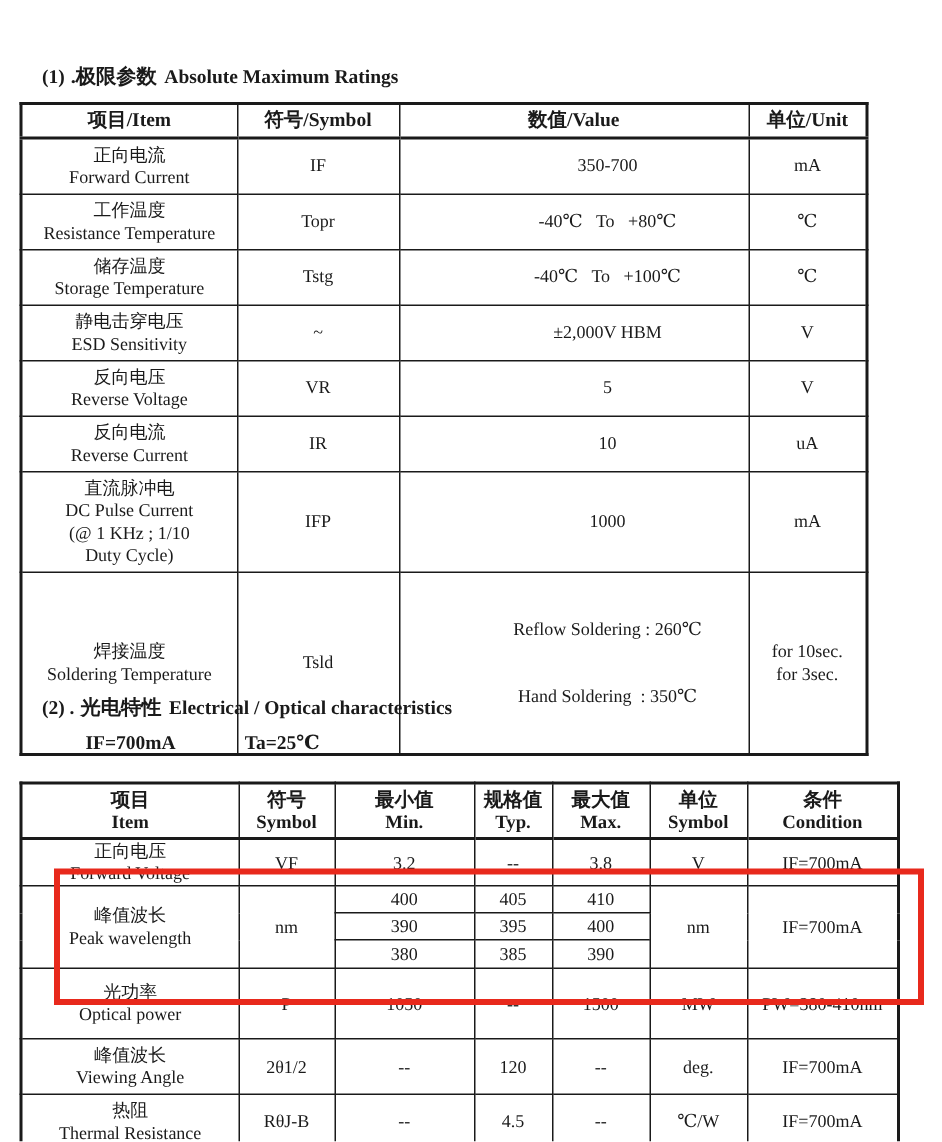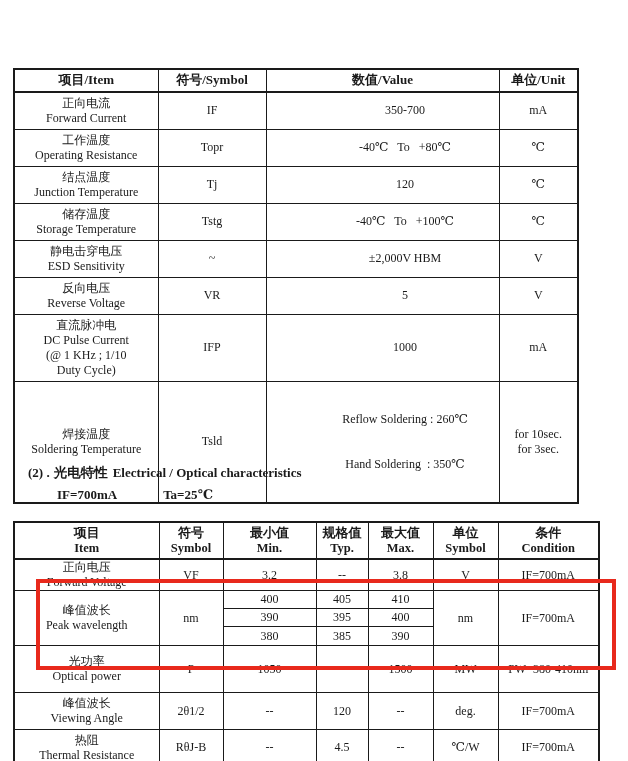--- a/index.html
+++ b/index.html
@@ -59,20 +59,23 @@
     position:absolute; left:36px; top:579px; width:580px; height:91px;
     border:4px solid #e8291c; pointer-events:none;
   }
 </style>
 </head>
 <body>
 
 <div class="page">
 
 
+  <div class="sec-heading" id="sec1-heading">
+    <span class="num">(1)</span><span class="zh" style="display:inline">.极限参数</span><span class="en" style="display:inline">Absolute Maximum Ratings</span>
+  </div>
 
   <table class="t1">
     <colgroup>
         <col style="width:144px">
         <col style="width:108px">
         <col style="width:233px">
         <col style="width:79px">
       </colgroup>
     <thead>
       <tr class="rh">
@@ -88,37 +91,28 @@
             <span class="zh">正向电流</span>
             <span class="en">Forward Current</span>
           </td>
         <td>IF</td>
         <td class="pre">350-700</td>
         <td>mA</td>
       </tr>
       <tr class="r">
         <td>
             <span class="zh">工作温度</span>
-            <span class="en">Operating Resistance</span>
+            <span class="en">Resistance Temperature</span>
           </td>
         <td>Topr</td>
         <td class="pre">-40℃   To   +80℃</td>
         <td>℃</td>
       </tr>
       <tr class="r">
         <td>
-            <span class="zh">结点温度</span>
-            <span class="en">Junction Temperature</span>
-          </td>
-        <td>Tj</td>
-        <td class="pre">120</td>
-        <td>℃</td>
-      </tr>
-      <tr class="r">
-        <td>
             <span class="zh">储存温度</span>
             <span class="en">Storage Temperature</span>
           </td>
         <td>Tstg</td>
         <td class="pre">-40℃   To   +100℃</td>
         <td>℃</td>
       </tr>
       <tr class="r">
         <td>
             <span class="zh">静电击穿电压</span>
@@ -129,20 +123,29 @@
         <td>V</td>
       </tr>
       <tr class="r">
         <td>
             <span class="zh">反向电压</span>
             <span class="en">Reverse Voltage</span>
           </td>
         <td>VR</td>
         <td class="pre">5</td>
         <td>V</td>
+      </tr>
+      <tr class="r">
+        <td>
+            <span class="zh">反向电流</span>
+            <span class="en">Reverse Current</span>
+          </td>
+        <td>IR</td>
+        <td class="pre">10</td>
+        <td>uA</td>
       </tr>
       <tr class="rbig">
         <td>
           <span class="ln">直流脉冲电</span>
           <span class="ln">DC Pulse Current</span>
           <span class="ln">(@ 1 KHz ; 1/10</span>
           <span class="ln">Duty Cycle)</span>
         </td>
         <td>IFP</td>
         <td class="pre">1000</td>

